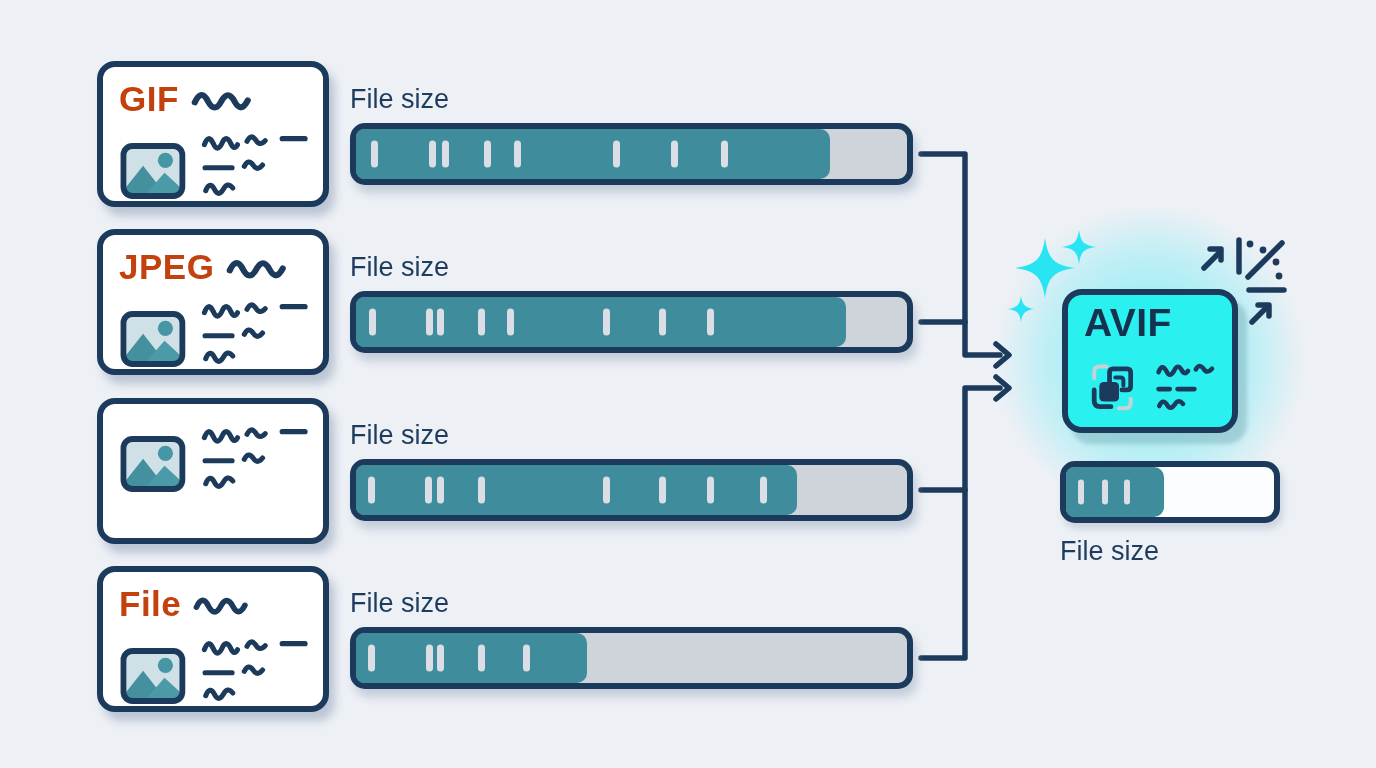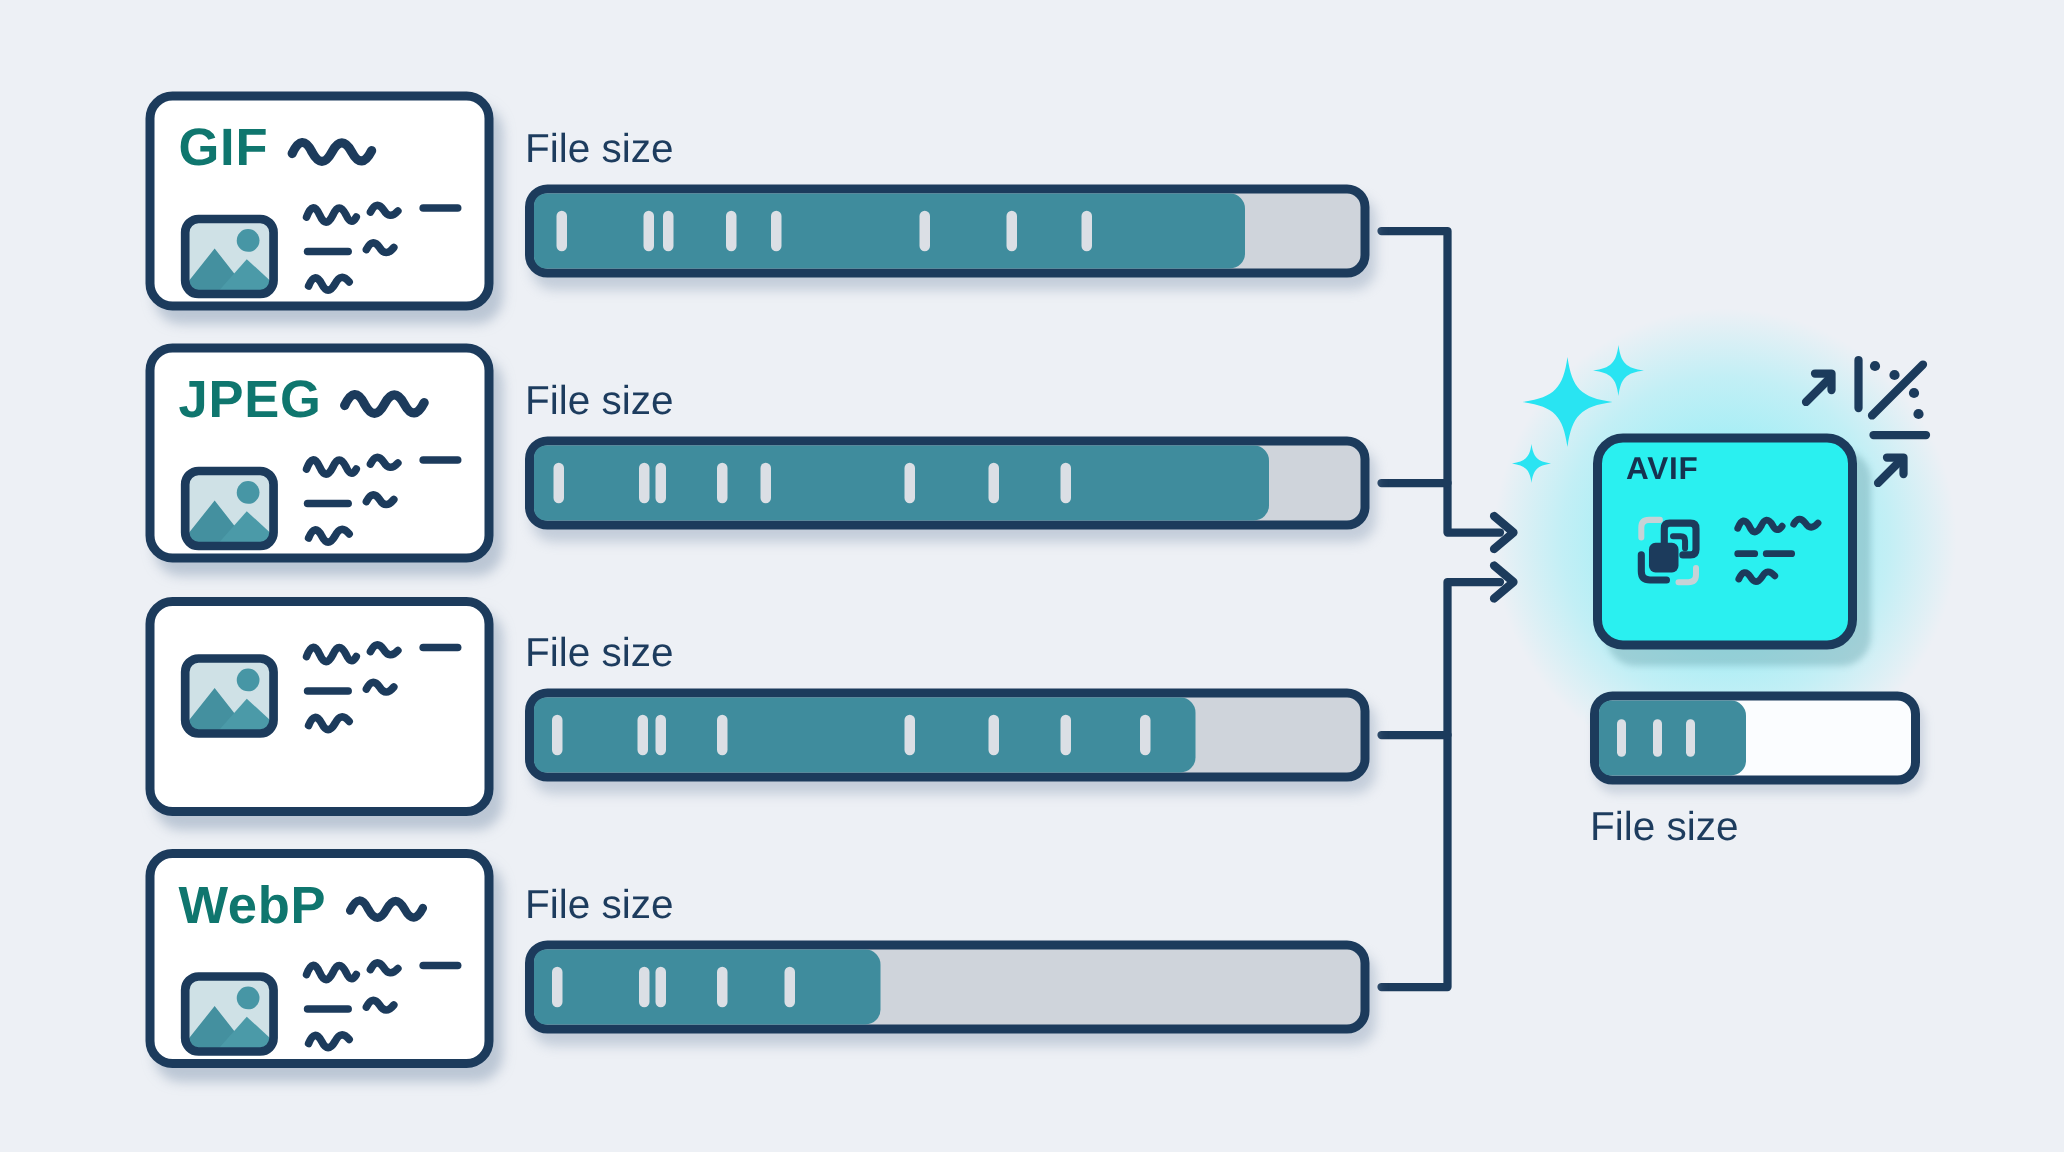--- a/index.html
+++ b/index.html
@@ -7,21 +7,21 @@
   .canvas{position:relative;width:1376px;height:768px;background:#edf0f5;overflow:hidden;}
 
   
   .card{
     position:absolute;left:97px;width:232px;height:146px;
     background:#ffffff;border:6px solid #1c3b5c;border-radius:18px;
     box-shadow:6px 9px 8px rgba(146,164,186,.55);
     box-sizing:border-box;padding:10px 14px 12px 16px;
   }
   .card-title-row{display:flex;align-items:center;gap:12px;height:44px;}
-  .card-title{font-size:35px;font-weight:bold;color:#0f766e;letter-spacing:.5px;}
+  .card-title{font-size:35px;font-weight:bold;color:#c2410c;letter-spacing:.5px;}
   .card-body{display:flex;align-items:flex-end;gap:14px;margin-top:6px;}
 
   
   .bargroup{position:absolute;left:350px;width:563px;}
   .bar-label{font-size:27px;color:#1d3c5e;height:34px;line-height:32px;}
   .bar{
     position:relative;margin-top:6px;width:563px;height:62px;
     border:6px solid #1c3b5c;border-radius:15px;background:#cfd4db;
     box-sizing:border-box;box-shadow:4px 8px 8px rgba(146,164,186,.45);
   }
@@ -36,21 +36,21 @@
   .glow{
     position:absolute;left:952px;top:162px;width:396px;height:396px;border-radius:50%;
     background:radial-gradient(closest-side, rgba(84,236,246,.75), rgba(84,236,246,.28) 55%, rgba(84,236,246,0) 78%);
   }
   .avif-card{
     position:absolute;left:1062px;top:289px;width:176px;height:144px;
     background:#2af0f0;border:6px solid #1c3b5c;border-radius:20px;
     box-sizing:border-box;padding:6px 12px 10px 16px;
     box-shadow:9px 11px 4px rgba(116,168,178,.45);
   }
-  .avif-title{font-size:21px;font-weight:bold;color:#16324f;letter-spacing:.5px;}
+  .avif-title{font-size:39px;font-weight:bold;color:#16324f;letter-spacing:.5px;}
   .avif-body{display:flex;align-items:center;gap:10px;margin-top:4px;}
   .avif-bargroup{position:absolute;left:1060px;top:461px;width:220px;}
   .avif-bargroup .bar{width:220px;background:#fbfdff;box-shadow:3px 6px 6px rgba(146,164,186,.35);}
   .avif-bargroup .bar-tick{width:6px;height:25px;}
   .avif-label{position:absolute;left:1060px;top:536px;font-size:27px;color:#1d3c5e;}
 
   svg.abs{position:absolute;}
 </style>
 </head>
 <body>
@@ -205,21 +205,21 @@
           <span class="bar-tick" style="left: 44.8%;"></span>
           <span class="bar-tick" style="left: 55%;"></span>
           <span class="bar-tick" style="left: 63.7%;"></span>
           <span class="bar-tick" style="left: 73.3%;"></span>
         </div>
     </div>
   </div>
 
   <div class="card" style="top:566px">
     <div class="card-title-row">
-      <span class="card-title">WebP</span>
+      <span class="card-title">File</span>
       <svg width="64" height="27">
           <use href="#titlesquig-sym"></use>
         </svg>
     </div>
     <div class="card-body">
       <svg width="74" height="64">
           <use href="#thumb-sym"></use>
         </svg>
       <svg width="118" height="76">
           <use href="#lines-sym"></use>

